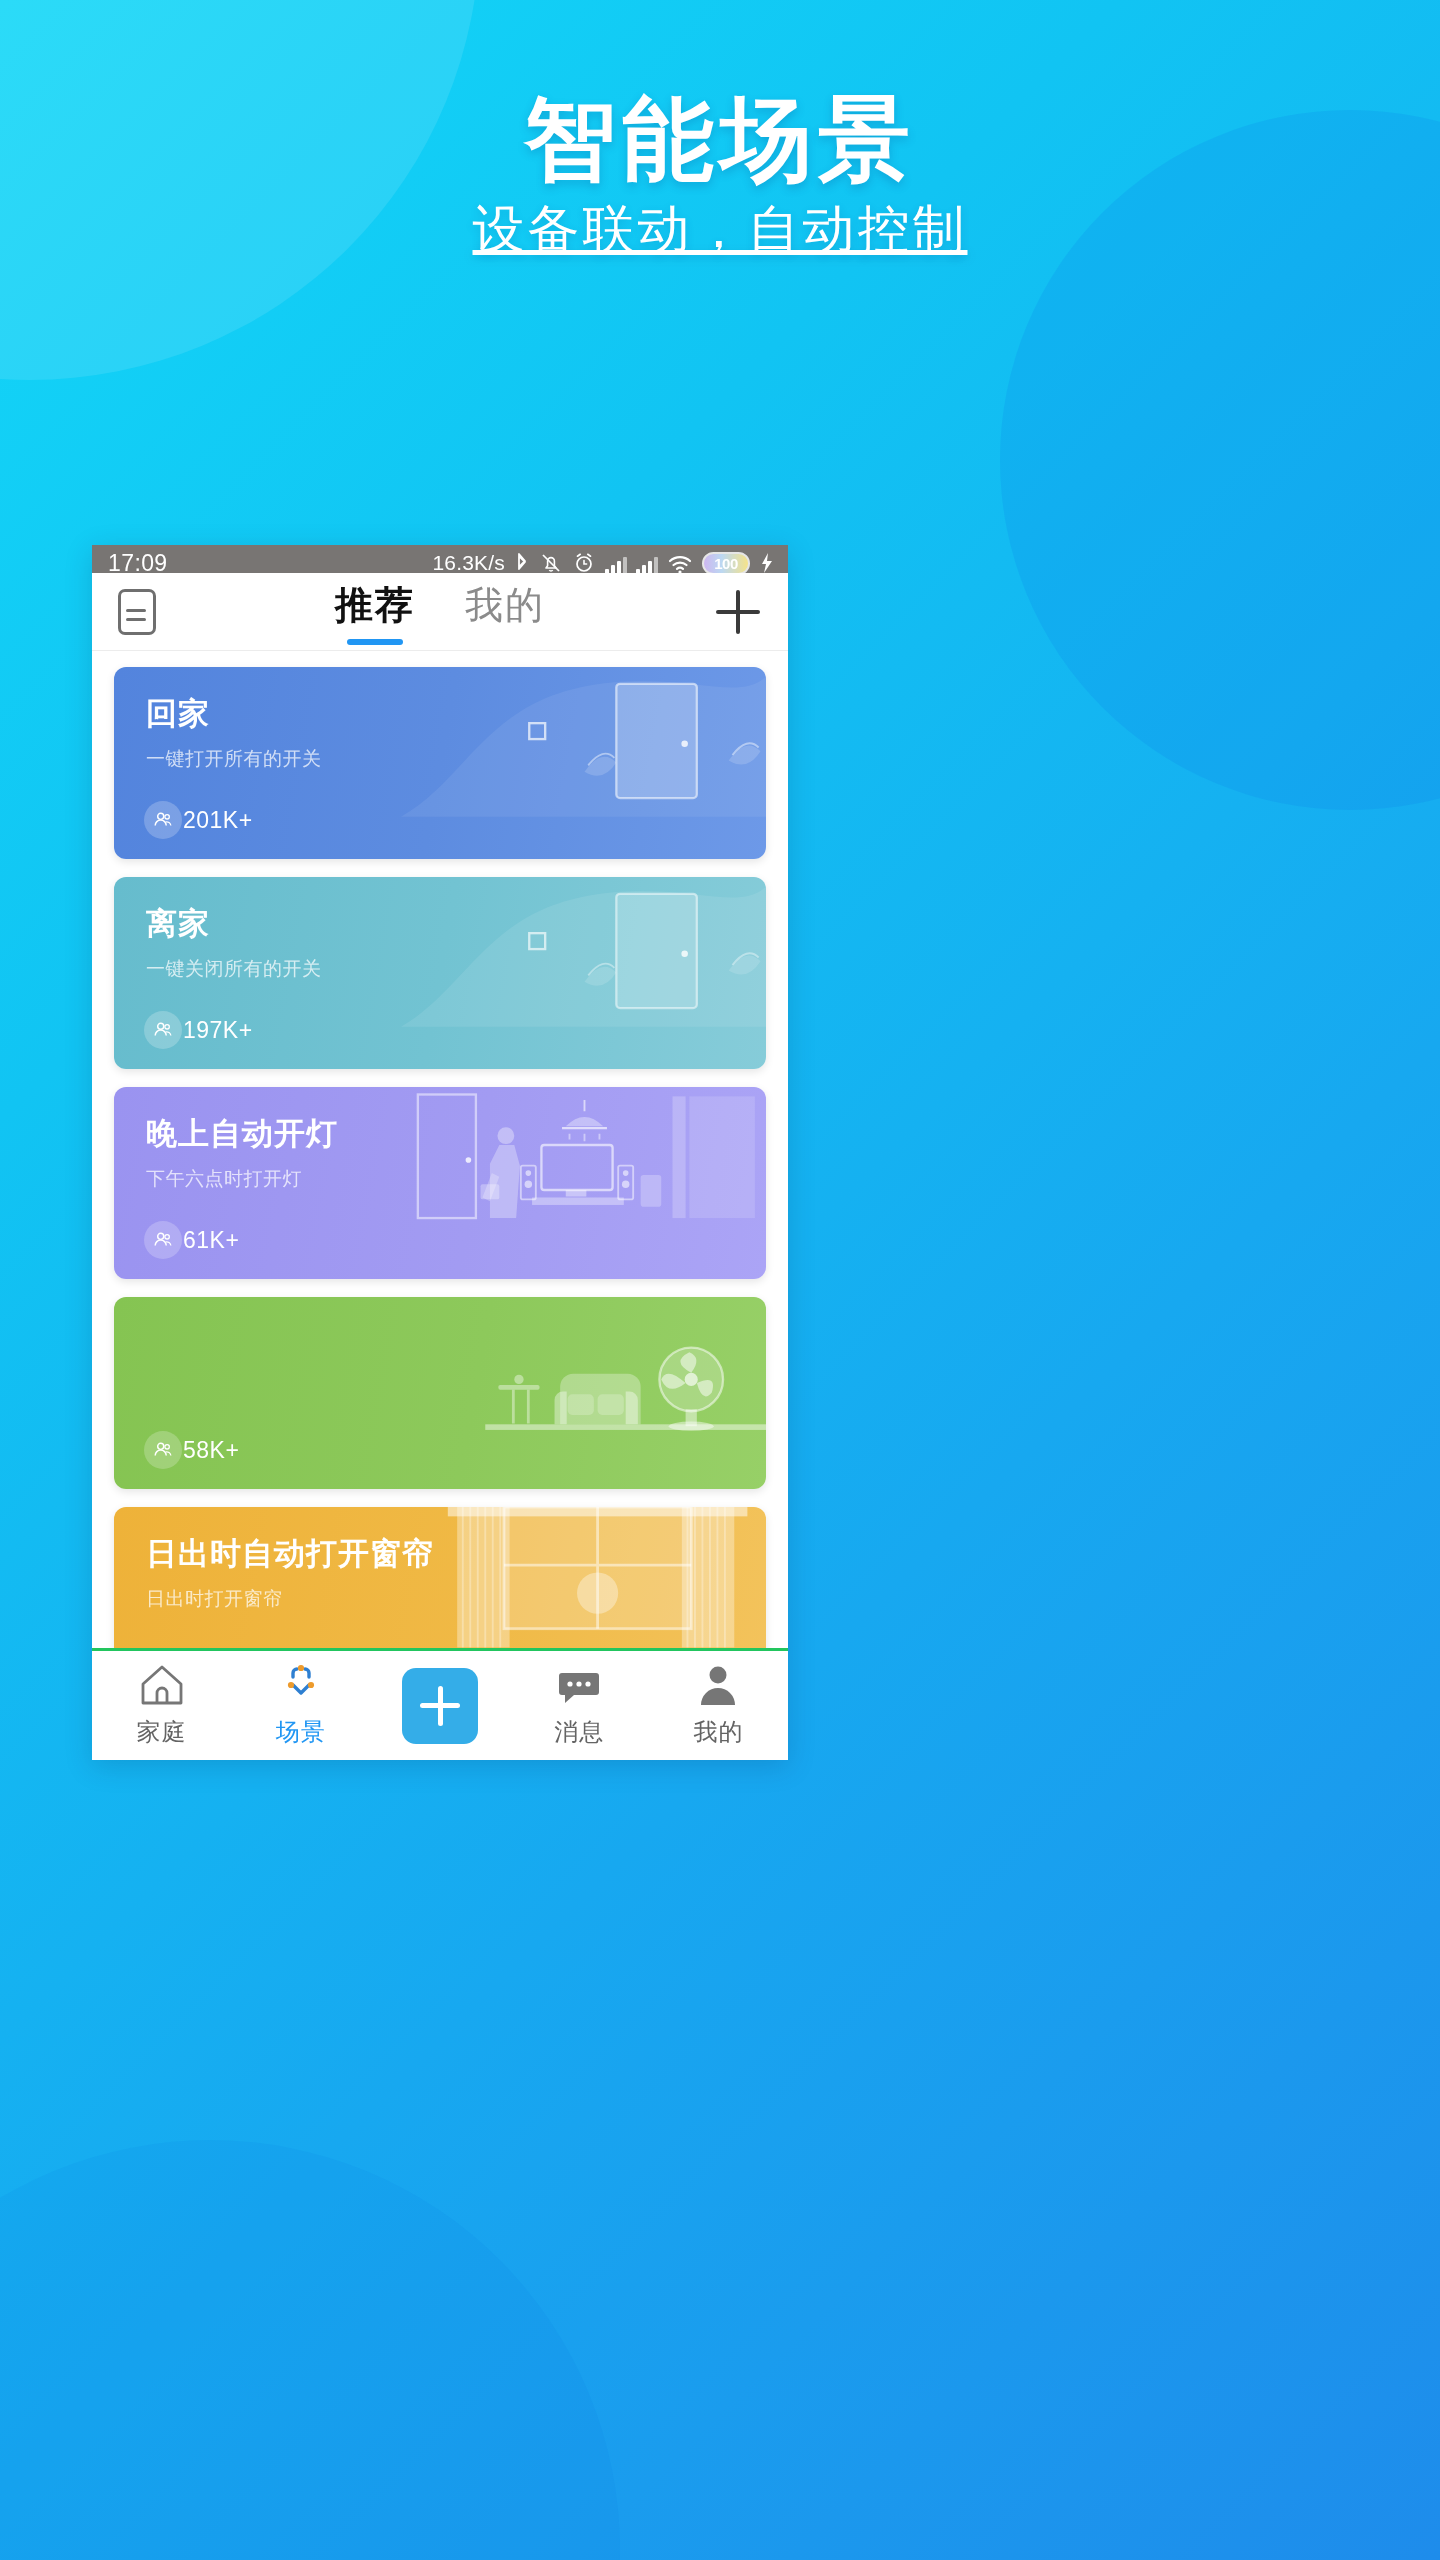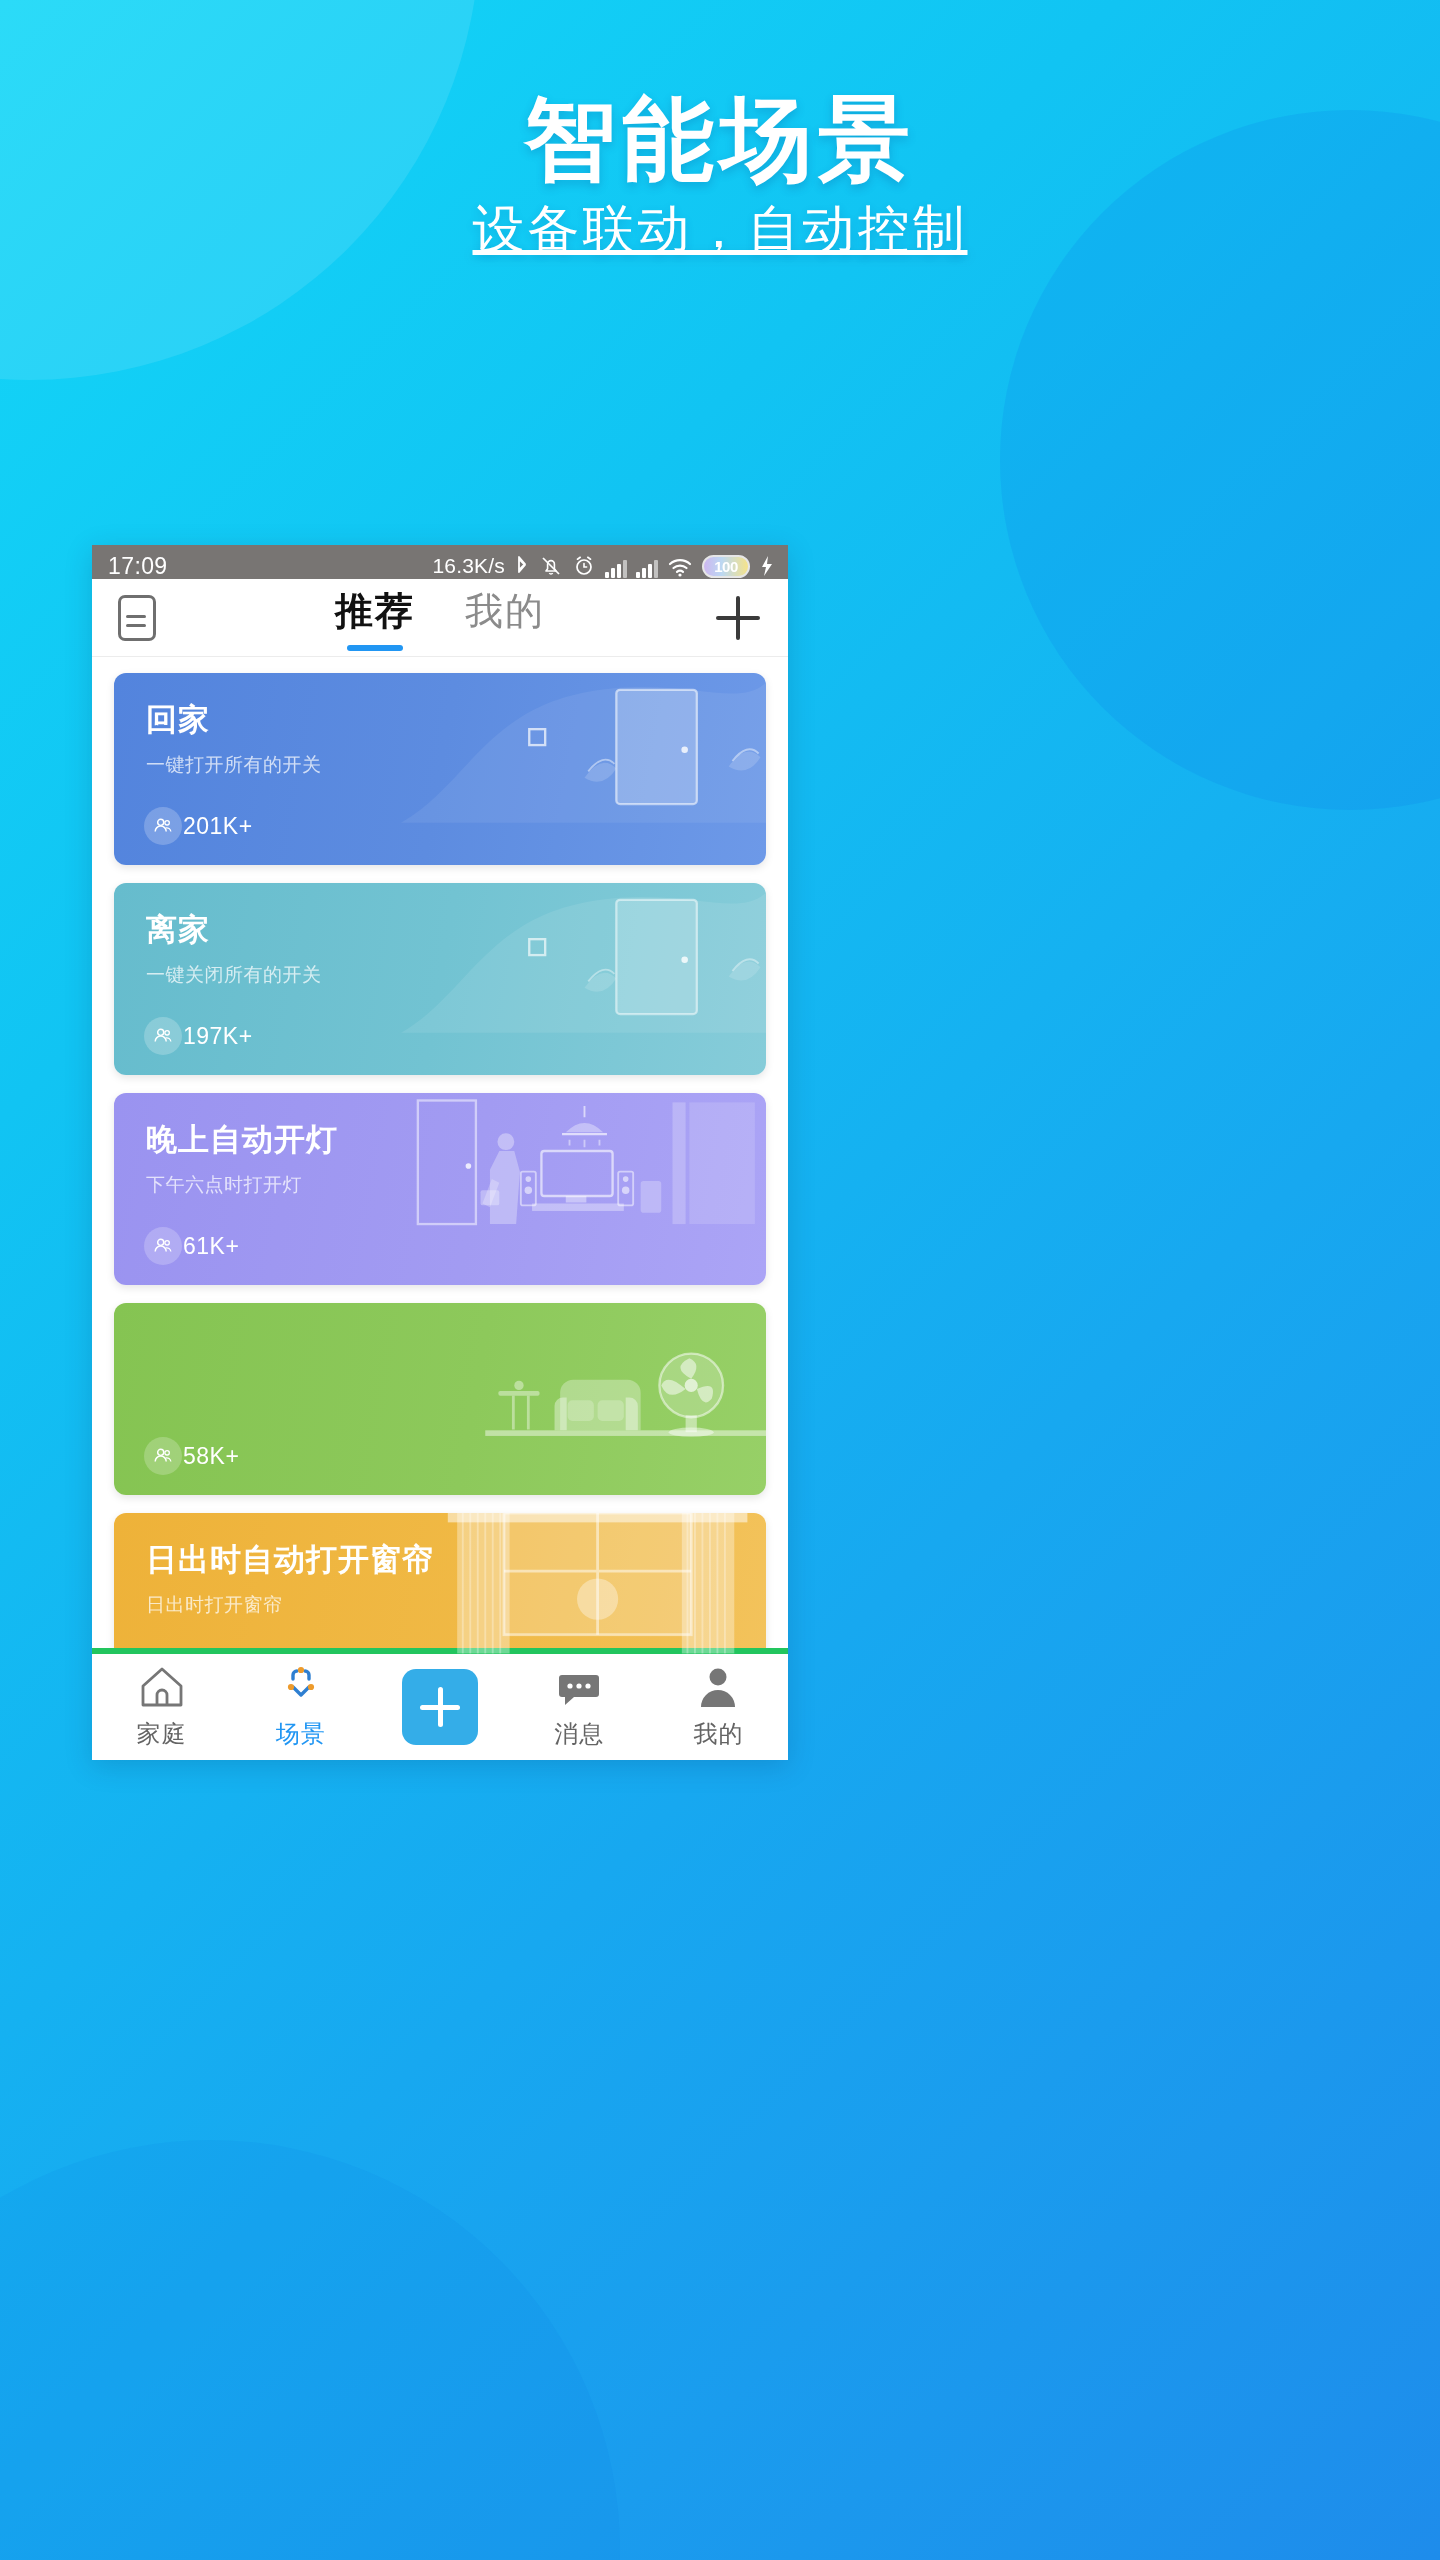--- a/index.html
+++ b/index.html
@@ -42,21 +42,21 @@
   
   #phone{
     position:absolute; left:92px; top:545px;
     width:696px; height:1215px;
     background:#fff; overflow:hidden;
     box-shadow:0 6px 26px rgba(0,40,90,.18);
   }
 
   
   #statusbar{
-    height:34px; background:#787573; color:#fff;
+    height:28px; background:#787573; color:#fff;
     display:flex; align-items:center;
     padding:8px 14px 0 16px; font-size:22px;
   }
   #status-time{ font-size:23px; letter-spacing:.4px; }
   #status-right{
     margin-left:auto; display:flex; align-items:flex-end; gap:9px;
   }
   #status-speed{ font-size:21px; letter-spacing:.2px; }
   .sicon{ display:block; }
   .bars{ display:flex; align-items:flex-end; gap:2px; height:18px; }
@@ -128,21 +128,21 @@
     width:38px; height:38px; border-radius:50%;
     background:rgba(255,255,255,.22);
     display:flex; align-items:center; justify-content:center;
   }
   .card .count{ color:#fff; font-size:23px; letter-spacing:.5px; }
   .card .art{ position:absolute; right:0; top:0; bottom:0; width:56%; z-index:1; }
 
   
   #bottomnav{
     position:absolute; left:0; bottom:0; width:100%; height:112px;
-    background:#fff; border-top:6px solid #22c55e;
+    background:#fff; border-top:3px solid #22c55e;
     display:flex; align-items:center;
   }
   .nav{
     flex:1; display:flex; flex-direction:column; align-items:center;
     justify-content:center; gap:9px; cursor:pointer;
   }
   .nav .nlbl{ font-size:24px; color:#646464; letter-spacing:1px; }
   .nav.active .nlbl{ color:#2196f3; }
   #nav-add-btn{
     width:76px; height:76px; border-radius:14px; background:#34ade8;

